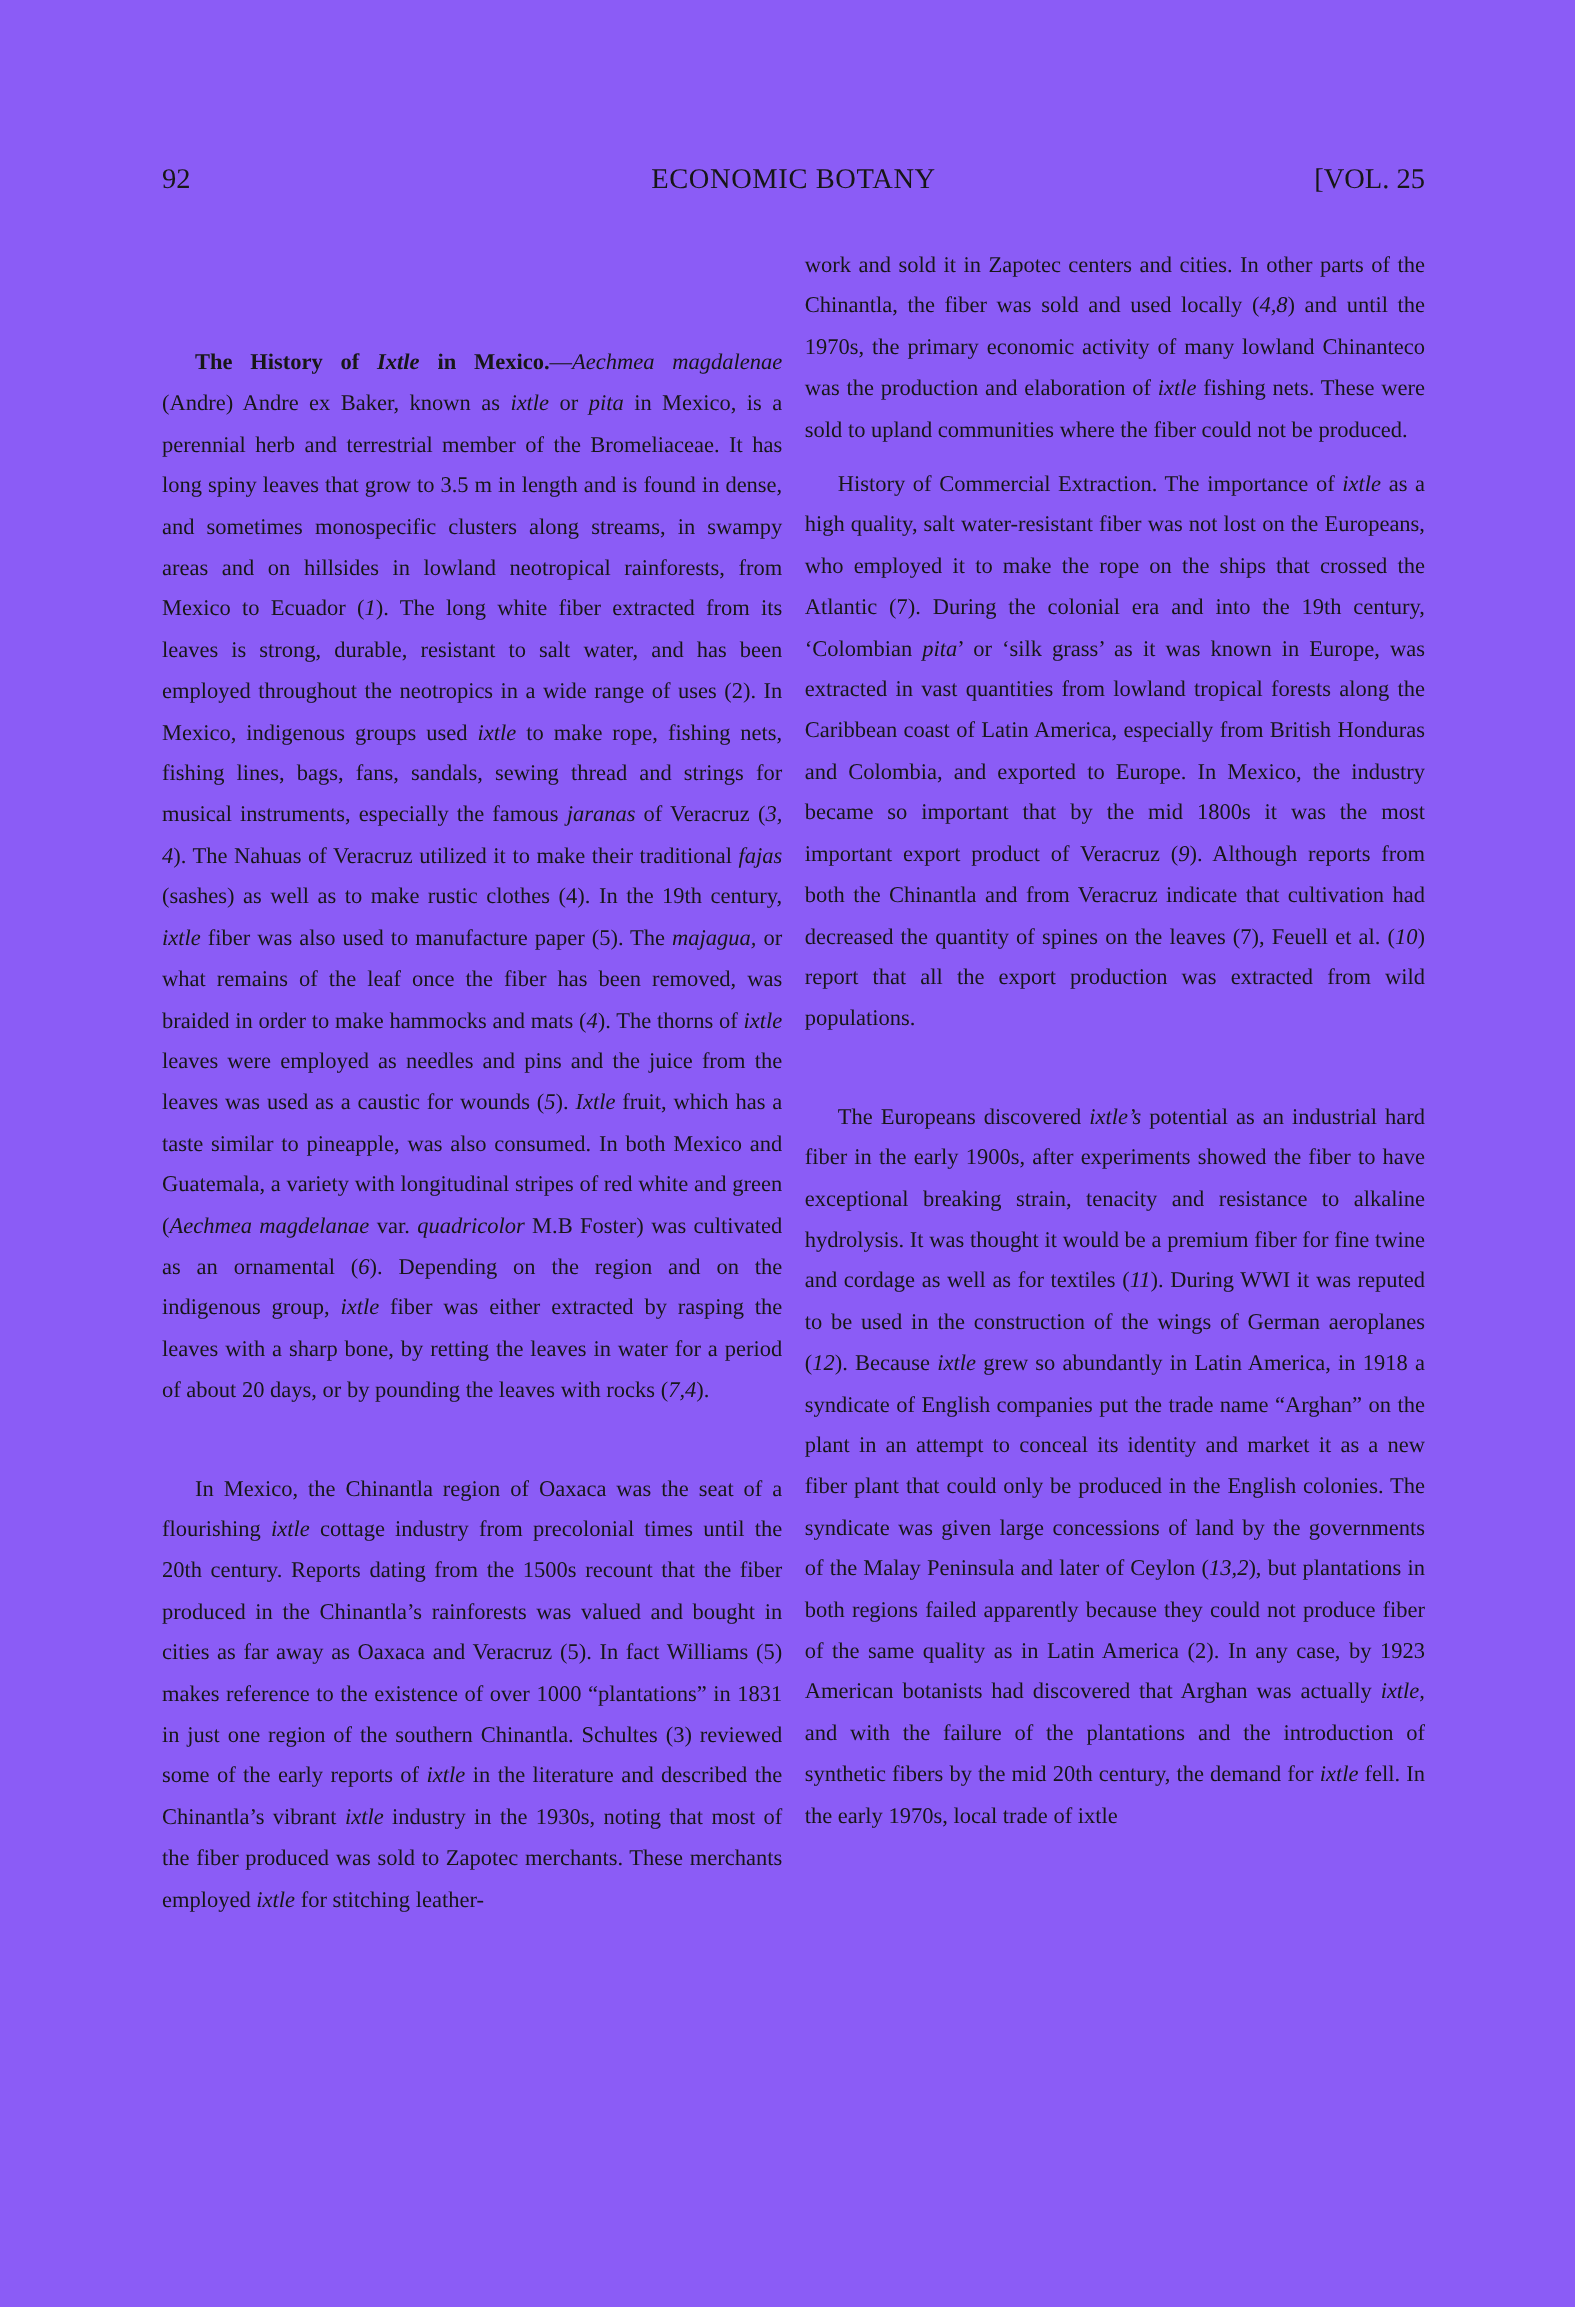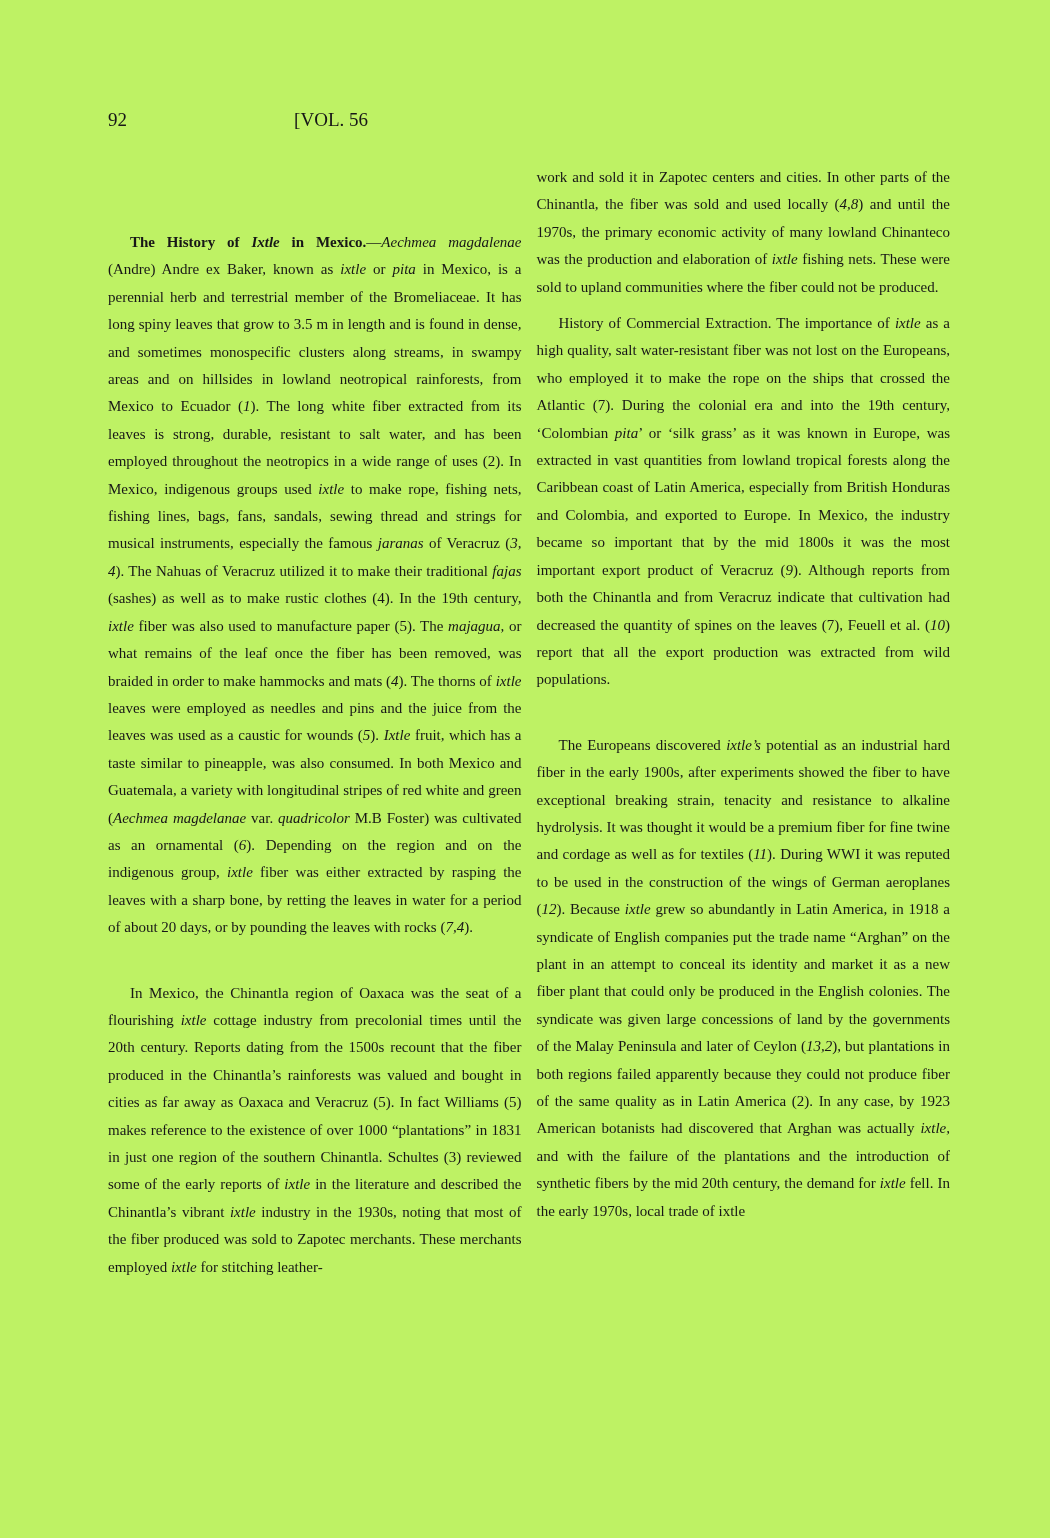--- a/index.html
+++ b/index.html
@@ -4,21 +4,21 @@
 <style>
   html, body {
     margin: 0;
     padding: 0;
     background: #ffffff;
   }
   .page {
     position: relative;
     width: 1050px;
     height: 1538px;
-    background: #bef264;
+    background: #8b5cf6;
     color: #171717;
     font-family: "Liberation Serif", serif;
     overflow: hidden;
   }
   .running-head {
     position: absolute;
     top: 108px;
     left: 108px;
     width: 842px;
     display: flex;
@@ -71,21 +71,22 @@
   .seg-b  { font-weight: bold; }
   .seg-bi { font-weight: bold; font-style: italic; }
 </style>
 </head>
 <body>
 
 <div class="page">
 
   <header class="running-head">
     <span class="page-num">92</span>
-    <span class="volume">[VOL. 56</span>
+    <span class="journal">ECONOMIC BOTANY</span>
+    <span class="volume">[VOL. 25</span>
   </header>
 
   <main class="text-block">
     <div class="column column-left">
         <p class="para indent"><span class="seg-b">The History of </span><span class="seg-bi">Ixtle</span><span class="seg-b"> in Mexico.</span><span>—</span><span class="seg-i">Aechmea magdalenae</span><span> (Andre) Andre ex Baker, known as </span><span class="seg-i">ixtle</span><span> or </span><span class="seg-i">pita</span><span> in Mexico, is a perennial herb and terrestrial member of the Bromeliaceae. It has long spiny leaves that grow to 3.5 m in length and is found in dense, and sometimes monospecific clusters along streams, in swampy areas and on hillsides in lowland neotropical rainforests, from Mexico to Ecuador (</span><span class="seg-i">1</span><span>). The long white fiber extracted from its leaves is strong, durable, resistant to salt water, and has been employed throughout the neotropics in a wide range of uses (2). In Mexico, indigenous groups used </span><span class="seg-i">ixtle</span><span> to make rope, fishing nets, fishing lines, bags, fans, sandals, sewing thread and strings for musical instruments, especially the famous </span><span class="seg-i">jaranas</span><span> of Veracruz (</span><span class="seg-i">3, 4</span><span>). The Nahuas of Veracruz utilized it to make their traditional </span><span class="seg-i">fajas</span><span> (sashes) as well as to make rustic clothes (4). In the 19th century, </span><span class="seg-i">ixtle</span><span> fiber was also used to manufacture paper (5). The </span><span class="seg-i">majagua,</span><span> or what remains of the leaf once the fiber has been removed, was braided in order to make hammocks and mats (</span><span class="seg-i">4</span><span>). The thorns of </span><span class="seg-i">ixtle</span><span> leaves were employed as needles and pins and the juice from the leaves was used as a caustic for wounds (</span><span class="seg-i">5</span><span>). </span><span class="seg-i">Ixtle</span><span> fruit, which has a taste similar to pineapple, was also consumed. In both Mexico and Guatemala, a variety with longitudinal stripes of red white and green (</span><span class="seg-i">Aechmea magdelanae</span><span> var. </span><span class="seg-i">quadricolor</span><span> M.B Foster) was cultivated as an ornamental (</span><span class="seg-i">6</span><span>). Depending on the region and on the indigenous group, </span><span class="seg-i">ixtle</span><span> fiber was either extracted by rasping the leaves with a sharp bone, by retting the leaves in water for a period of about 20 days, or by pounding the leaves with rocks (</span><span class="seg-i">7,4</span><span>).</span></p>
         <p class="para indent"><span>In Mexico, the Chinantla region of Oaxaca was the seat of a flourishing </span><span class="seg-i">ixtle</span><span> cottage industry from precolonial times until the 20th century. Reports dating from the 1500s recount that the fiber produced in the Chinantla’s rainforests was valued and bought in cities as far away as Oaxaca and Veracruz (5). In fact Williams (5) makes reference to the existence of over 1000 “plantations” in 1831 in just one region of the southern Chinantla. Schultes (3) reviewed some of the early reports of </span><span class="seg-i">ixtle</span><span> in the literature and described the Chinantla’s vibrant </span><span class="seg-i">ixtle</span><span> industry in the 1930s, noting that most of the fiber produced was sold to Zapotec merchants. These merchants employed </span><span class="seg-i">ixtle</span><span> for stitching leather-</span></p>
       </div>
     <div class="column column-right">
         <p class="para"><span>work and sold it in Zapotec centers and cities. In other parts of the Chinantla, the fiber was sold and used locally (</span><span class="seg-i">4,8</span><span>) and until the 1970s, the primary economic activity of many lowland Chinanteco was the production and elaboration of </span><span class="seg-i">ixtle</span><span> fishing nets. These were sold to upland communities where the fiber could not be produced.</span></p>
         <p class="para indent space-before"><span>History of Commercial Extraction. The importance of </span><span class="seg-i">ixtle</span><span> as a high quality, salt water-resistant fiber was not lost on the Europeans, who employed it to make the rope on the ships that crossed the Atlantic (7). During the colonial era and into the 19th century, ‘Colombian </span><span class="seg-i">pita</span><span>’ or ‘silk grass’ as it was known in Europe, was extracted in vast quantities from lowland tropical forests along the Caribbean coast of Latin America, especially from British Honduras and Colombia, and exported to Europe. In Mexico, the industry became so important that by the mid 1800s it was the most important export product of Veracruz (</span><span class="seg-i">9</span><span>). Although reports from both the Chinantla and from Veracruz indicate that cultivation had decreased the quantity of spines on the leaves (7), Feuell et al. (</span><span class="seg-i">10</span><span>) report that all the export production was extracted from wild populations.</span></p>

